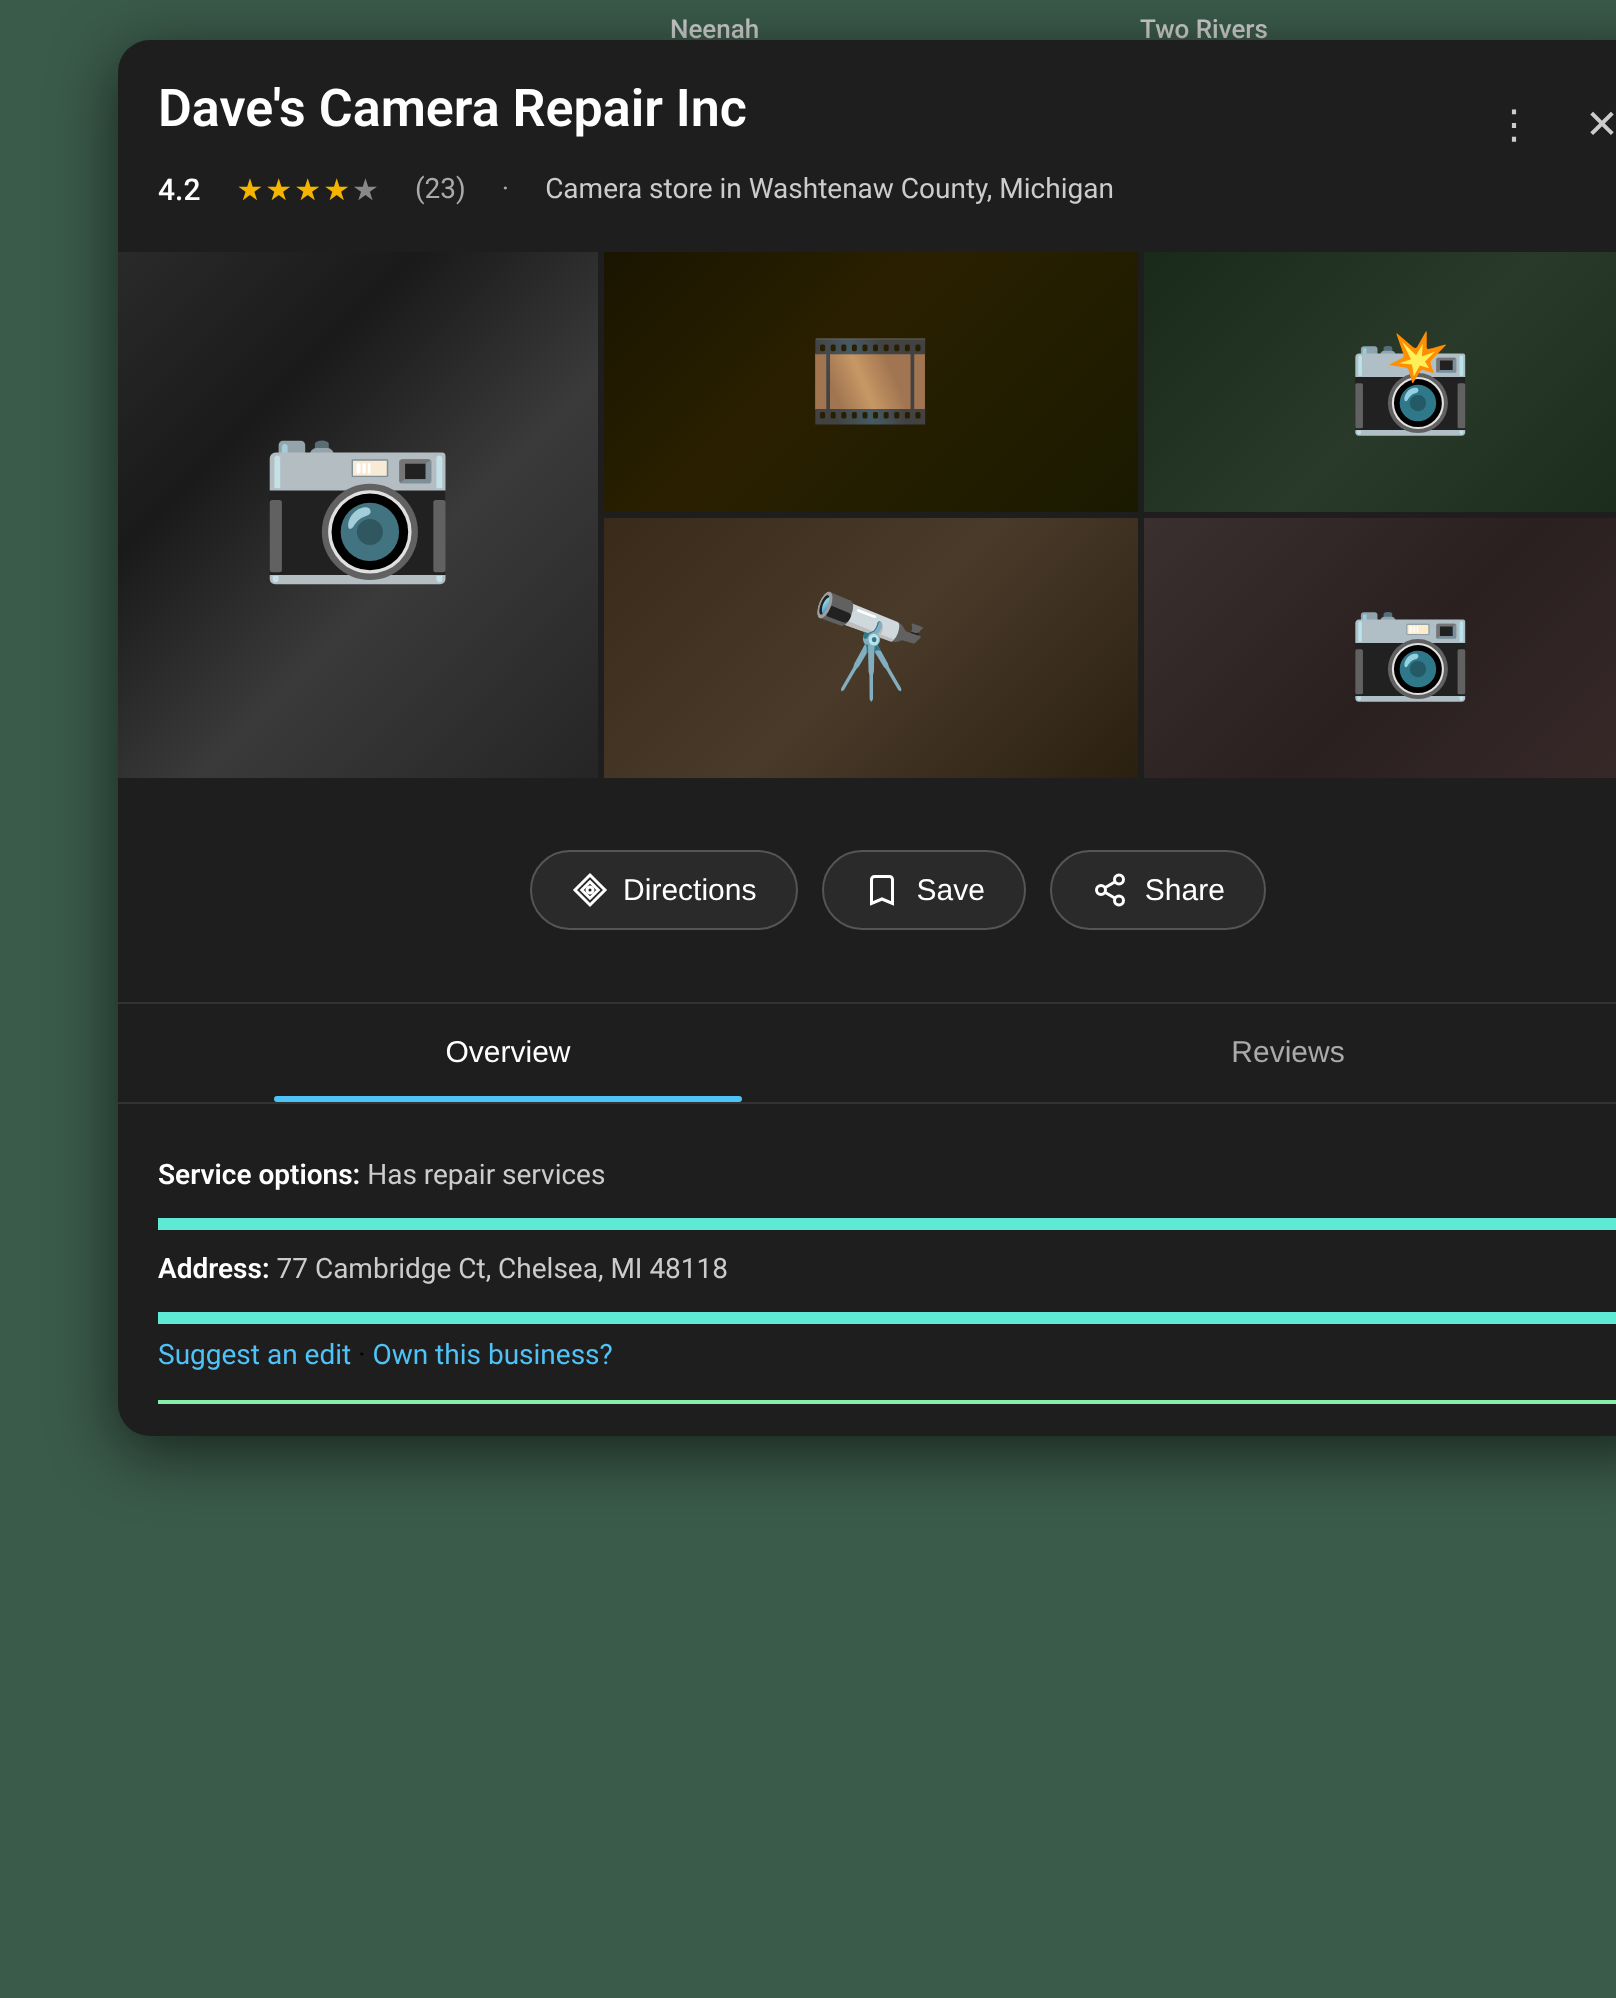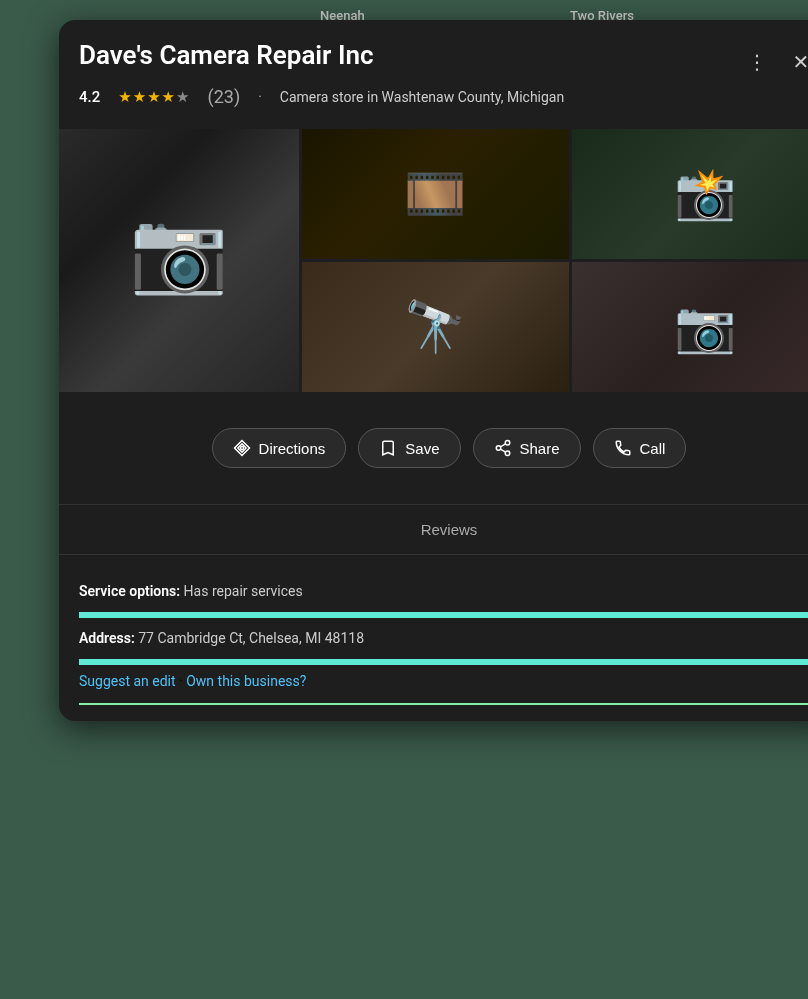--- a/index.html
+++ b/index.html
@@ -98,21 +98,21 @@
       gap: 1px;
     }
 
     .star {
       font-size: 15px;
       color: #f4b400;
     }
 
     .review-count {
       color: #aaa;
-      font-size: 18px;
+      font-size: 14px;
     }
 
     .separator-dot {
       color: #aaa;
       font-size: 14px;
     }
 
     .business-type {
       color: #ccc;
       font-size: 14px;
@@ -327,21 +327,21 @@
       fill: none;
       stroke: currentColor;
       stroke-width: 2;
     }
   </style>
 </head>
 <body>
 
 <div class="map-bg"></div>
 
-<div class="map-label" style="top:8px; left:320px;">Neenah</div>
+<div class="map-label" style="top:8px; left:335px;">Neenah</div>
 <div class="map-label" style="top:8px; left:570px;">Two Rivers</div>
 
 <div class="panel">
 
   <div class="panel-header">
     <div class="panel-header-top">
       <div class="business-name">Dave's Camera Repair Inc</div>
       <div class="header-actions">
         <button class="header-icon-btn">
           <span>⋮</span>
@@ -398,33 +398,28 @@
         <svg class="icon-svg" viewBox="0 0 24 24" width="18" height="18">
           <circle cx="18" cy="5" r="3"></circle>
           <circle cx="6" cy="12" r="3"></circle>
           <circle cx="18" cy="19" r="3"></circle>
           <line x1="8.59" y1="13.51" x2="15.42" y2="17.49"></line>
           <line x1="15.41" y1="6.51" x2="8.59" y2="10.49"></line>
         </svg>
       </span>
       <span>Share</span>
     </button>
-    <button class="action-btn">
-      <span class="btn-icon">
-        <svg class="icon-svg" viewBox="0 0 24 24" width="18" height="18">
-          <path d="M6.62 10.79c1.44 2.83 3.76 5.14 6.59 6.59l2.2-2.2c.27-.27.67-.36 1.02-.24 1.12.37 2.33.57 3.57.57.55 0 1 .45 1 1V20c0 .55-.45 1-1 1-9.39 0-17-7.61-17-17 0-.55.45-1 1-1h3.5c.55 0 1 .45 1 1 0 1.25.2 2.45.57 3.57.11.35.03.74-.25 1.02l-2.2 2.2z"></path>
-        </svg>
-      </span>
-      <span>Call</span>
+  </div>
+
+  <div class="tab-divider"></div>
+
+  <div class="tabs">
+    <button class="tab active">
+      <span>Overview</span>
     </button>
-  </div>
-
-  <div class="tab-divider"></div>
-
-  <div class="tabs">
     <button class="tab">
       <span>Reviews</span>
     </button>
   </div>
 
   <div class="tab-divider"></div>
 
   <div class="info-section">
     <div class="info-row">
       <span class="info-label">Service options:</span>

